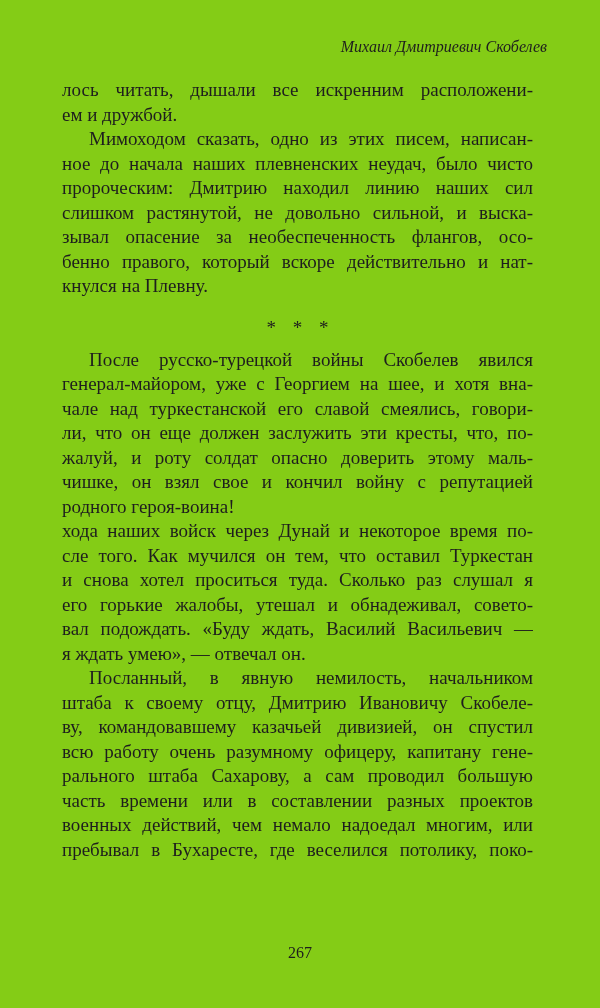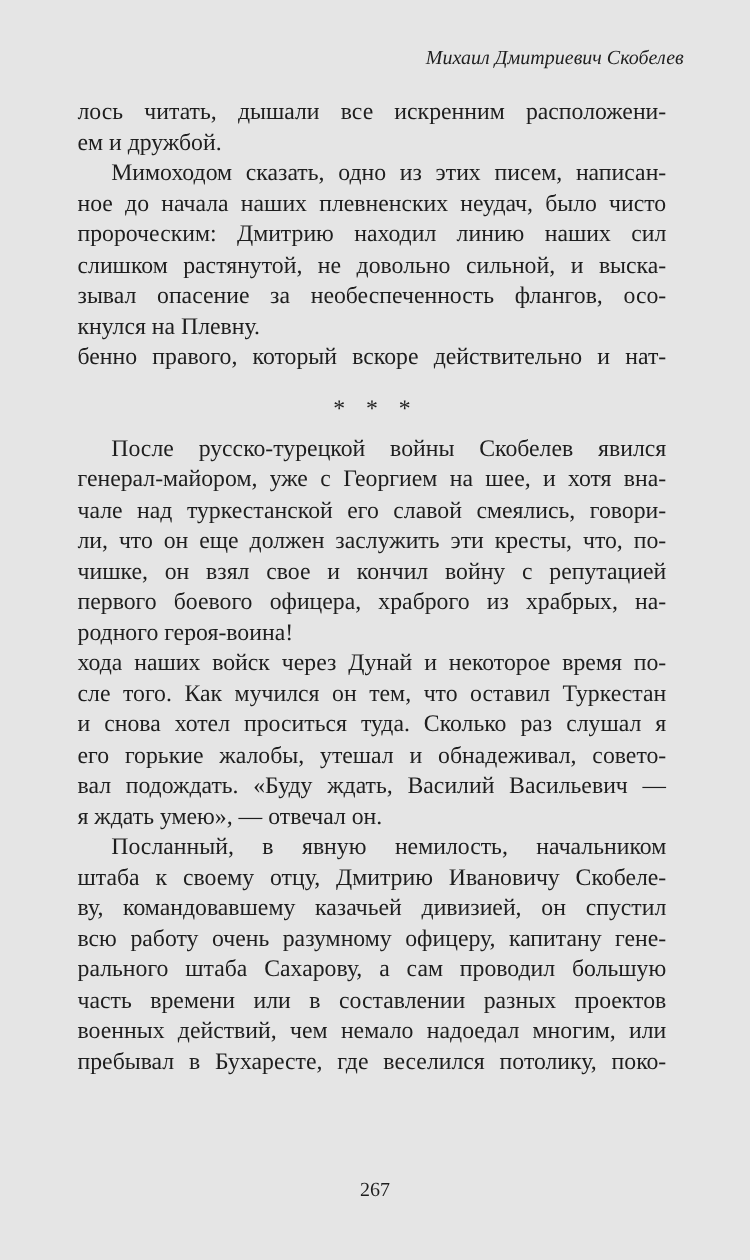--- a/index.html
+++ b/index.html
@@ -4,21 +4,21 @@
 <style>
   html, body {
     margin: 0;
     padding: 0;
     background: #ffffff;
   }
   .page {
     position: relative;
     width: 600px;
     height: 1008px;
-    background: #e5e5e5;
+    background: #84cc16;
     font-family: "Liberation Serif", "DejaVu Serif", serif;
     color: #1e1e1e;
     overflow: hidden;
   }
   .running-header {
     position: absolute;
     top: 37px;
     left: 62px;
     right: 53px;
     text-align: right;
@@ -76,29 +76,29 @@
   <div class="running-header">Михаил Дмитриевич Скобелев</div>
 
   <div class="text-body">
       <div class="line">лось читать, дышали все искренним расположени-</div>
       <div class="line para-end">ем и дружбой.</div>
       <div class="line indent">Мимоходом сказать, одно из этих писем, написан-</div>
       <div class="line">ное до начала наших плевненских неудач, было чисто</div>
       <div class="line">пророческим: Дмитрию находил линию наших сил</div>
       <div class="line">слишком растянутой, не довольно сильной, и выска-</div>
       <div class="line">зывал опасение за необеспеченность флангов, осо-</div>
+      <div class="line">бенно правого, который вскоре действительно и нат-</div>
       <div class="line para-end">кнулся на Плевну.</div>
-      <div class="line">бенно правого, который вскоре действительно и нат-</div>
       <div class="separator">* * *</div>
       <div class="line indent">После русско-турецкой войны Скобелев явился</div>
       <div class="line">генерал-майором, уже с Георгием на шее, и хотя вна-</div>
       <div class="line">чале над туркестанской его славой смеялись, говори-</div>
       <div class="line">ли, что он еще должен заслужить эти кресты, что, по-</div>
+      <div class="line">жалуй, и роту солдат опасно доверить этому маль-</div>
       <div class="line">чишке, он взял свое и кончил войну с репутацией</div>
-      <div class="line">первого боевого офицера, храброго из храбрых, на-</div>
       <div class="line para-end">родного героя-воина!</div>
       <div class="line">хода наших войск через Дунай и некоторое время по-</div>
       <div class="line">сле того. Как мучился он тем, что оставил Туркестан</div>
       <div class="line">и снова хотел проситься туда. Сколько раз слушал я</div>
       <div class="line">его горькие жалобы, утешал и обнадеживал, совето-</div>
       <div class="line">вал подождать. «Буду ждать, Василий Васильевич —</div>
       <div class="line para-end">я ждать умею», — отвечал он.</div>
       <div class="line indent">Посланный, в явную немилость, начальником</div>
       <div class="line">штаба к своему отцу, Дмитрию Ивановичу Скобеле-</div>
       <div class="line">ву, командовавшему казачьей дивизией, он спустил</div>

